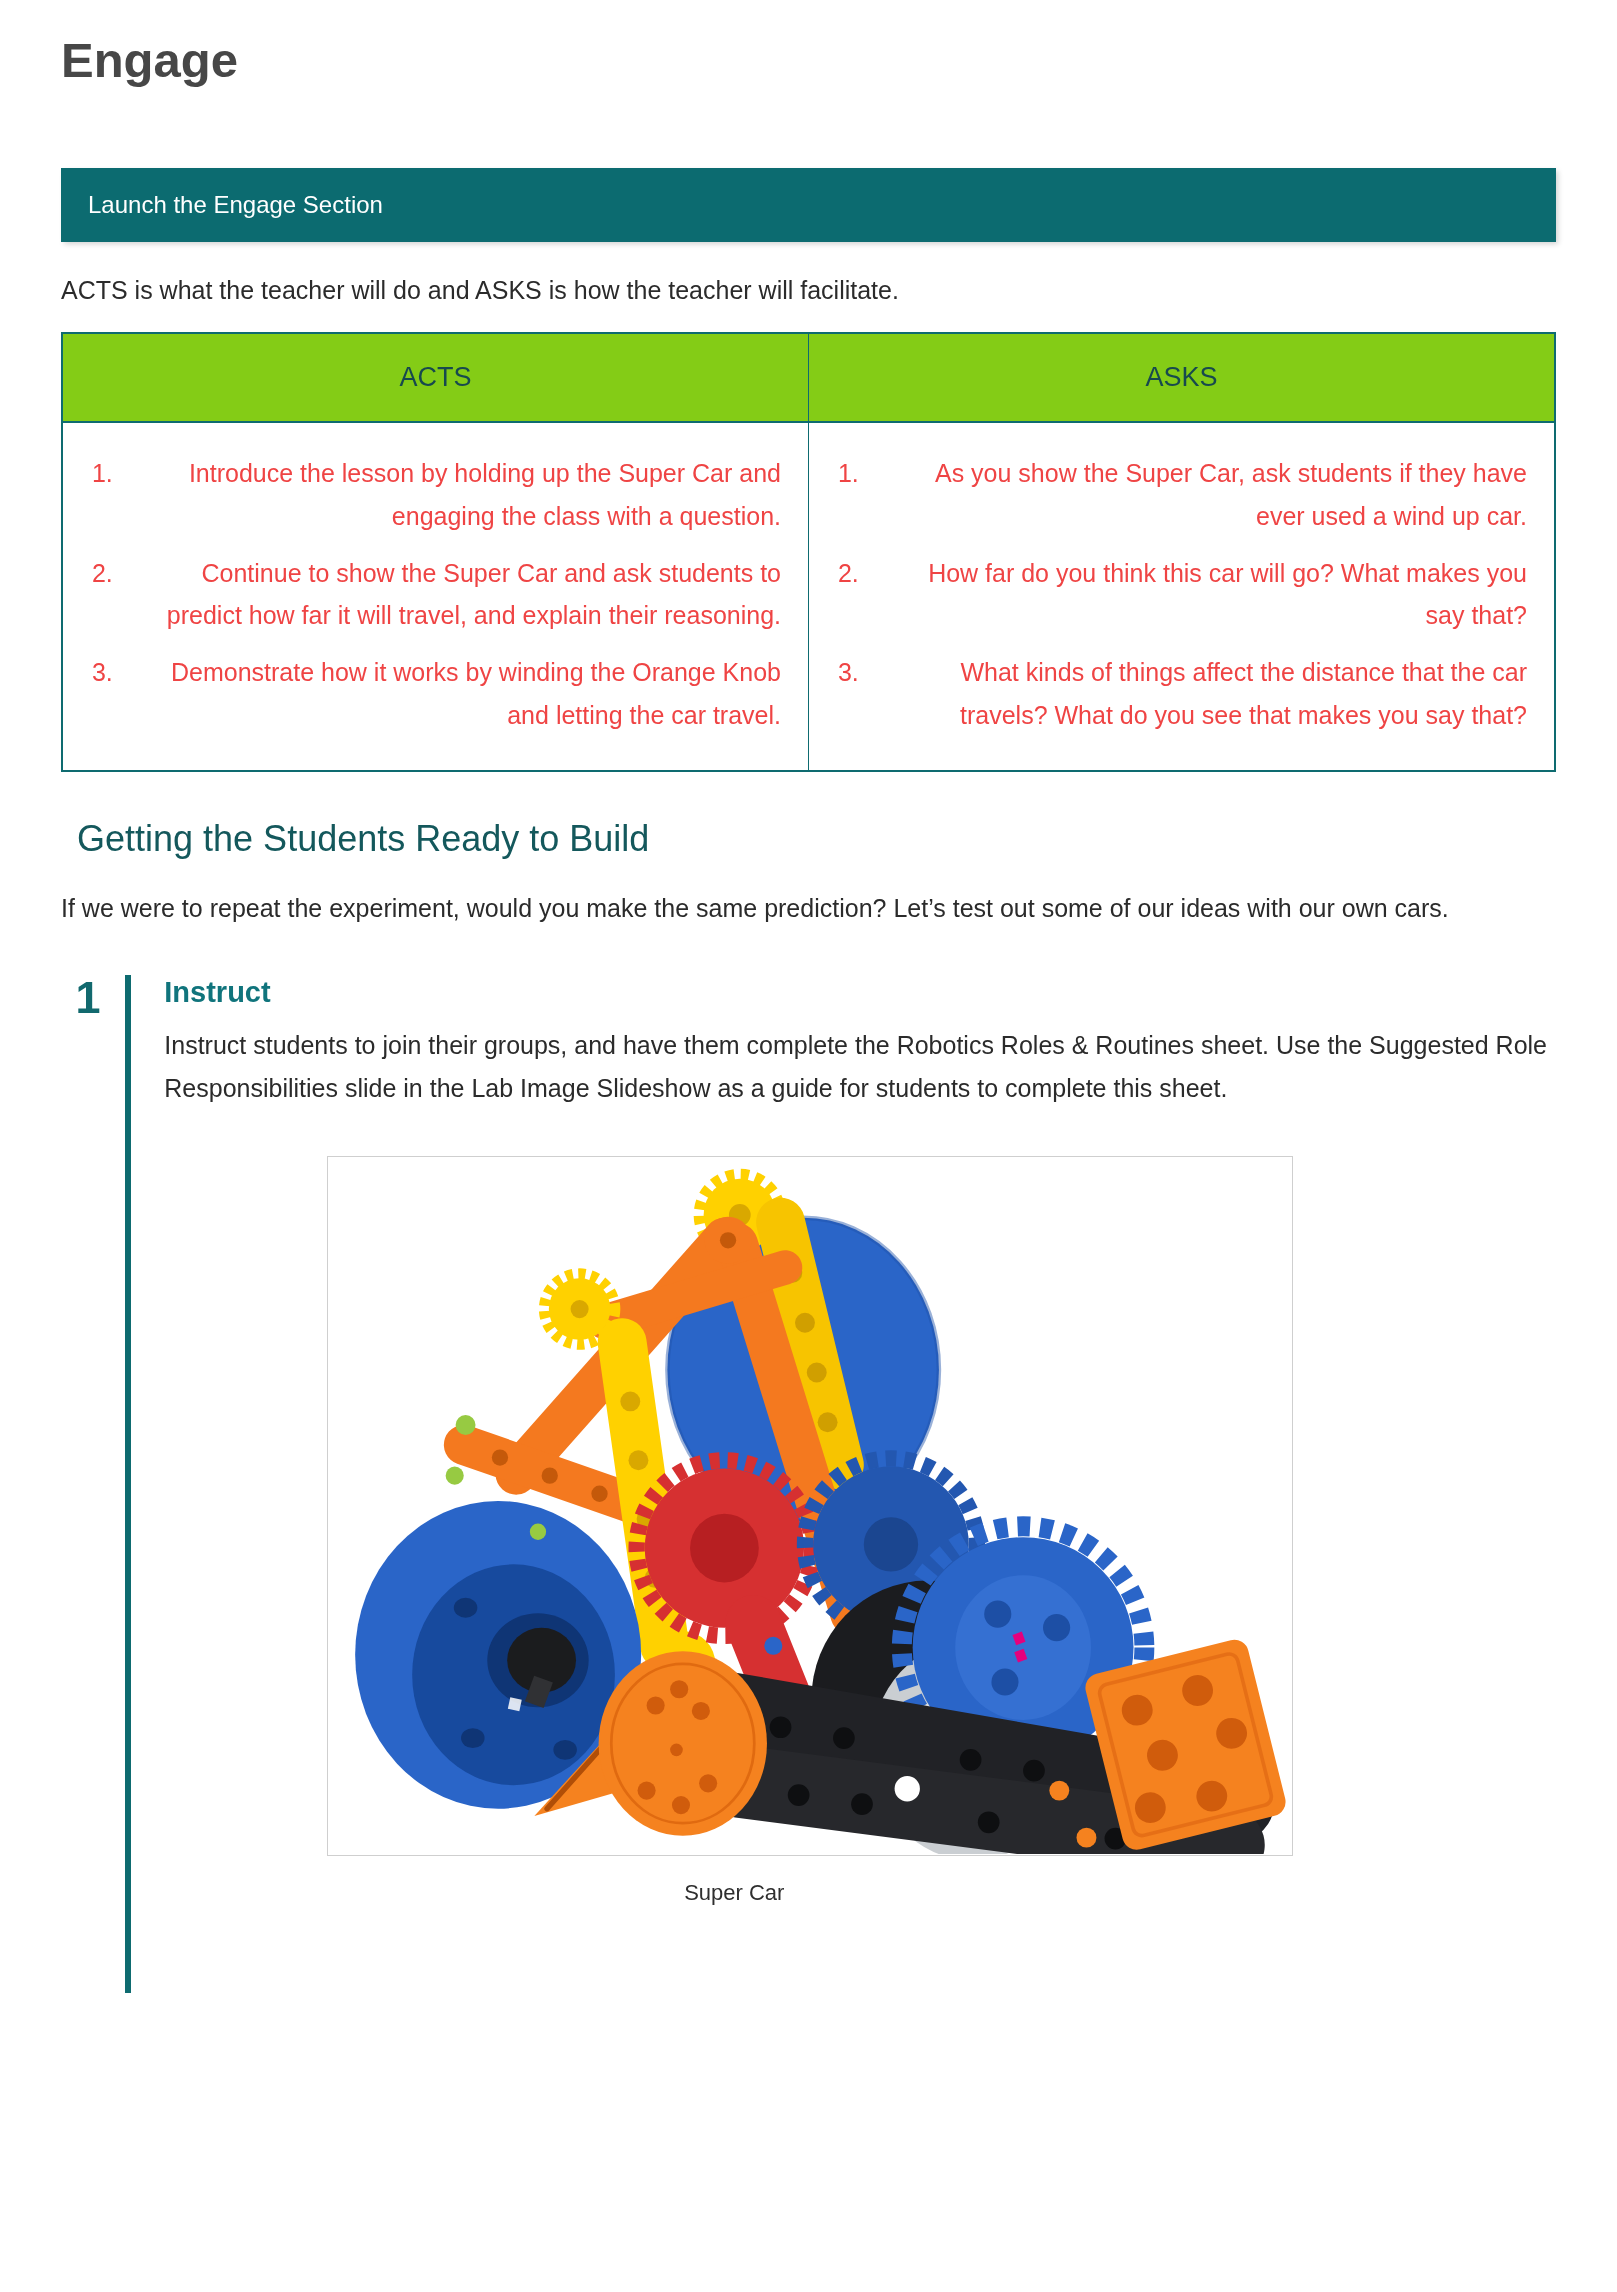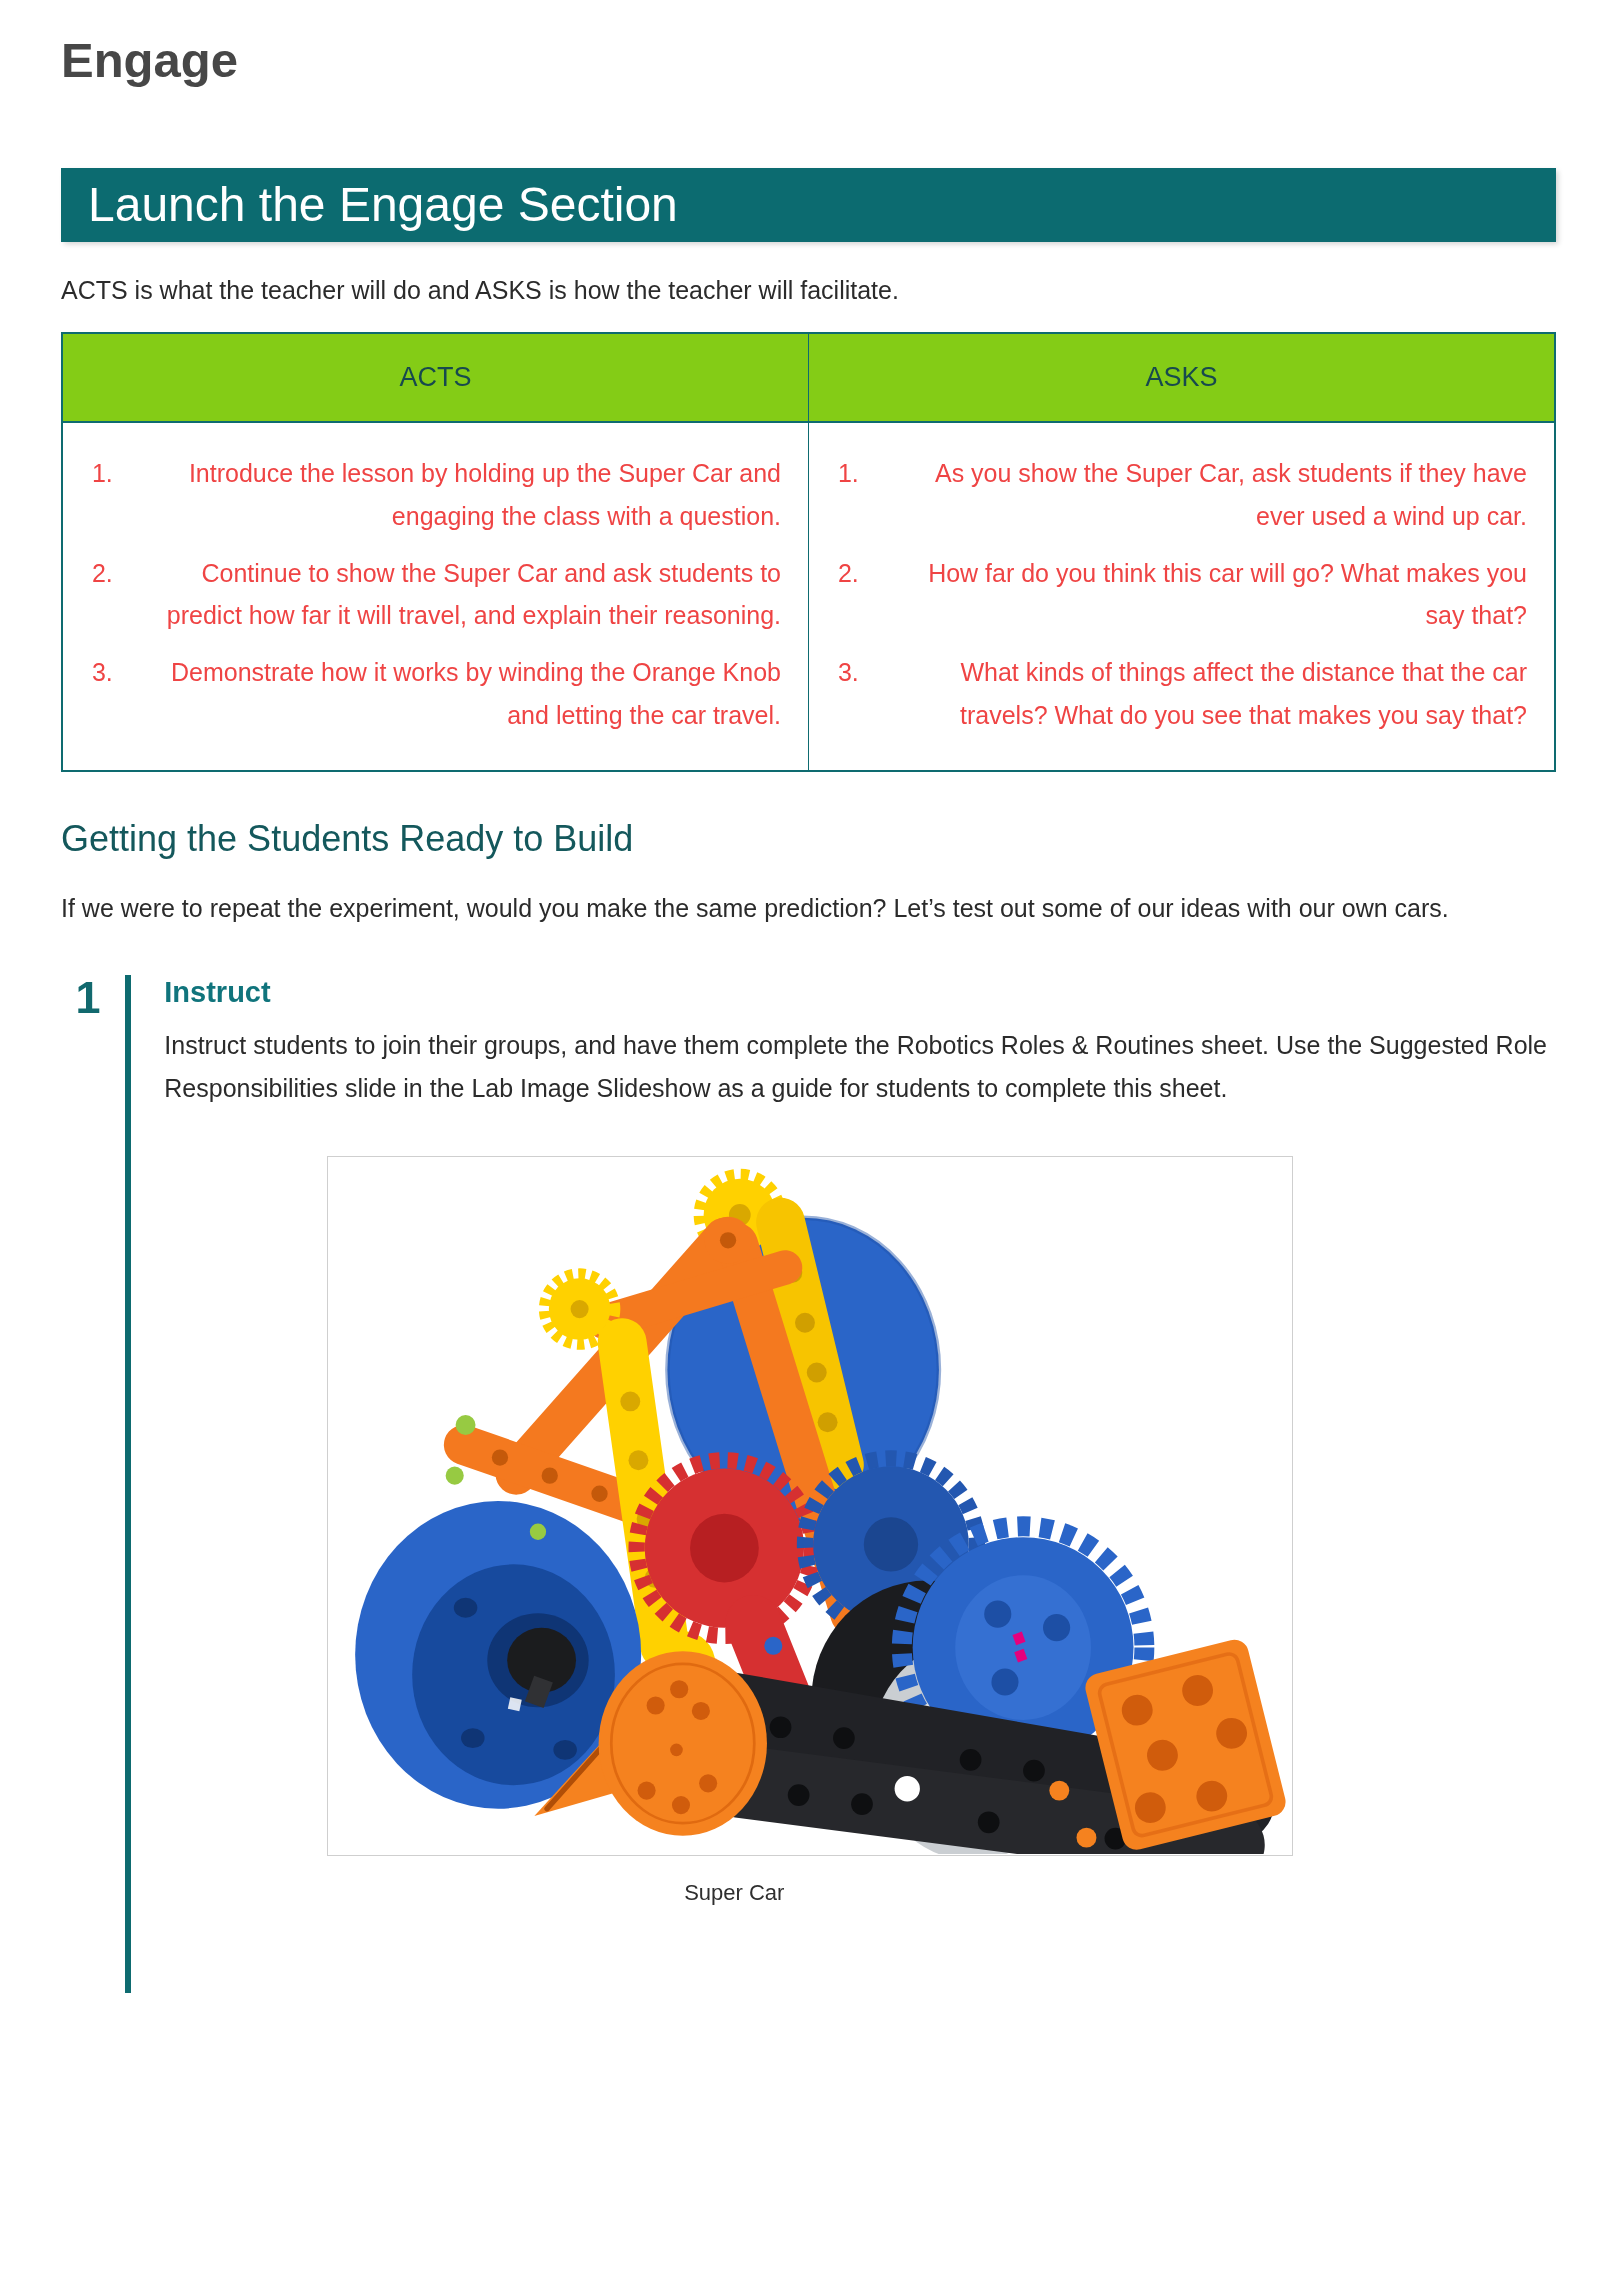--- a/index.html
+++ b/index.html
@@ -11,21 +11,21 @@
   }
   .page { padding:0.9px 61px 0; }
 
   h1.page-title {
     margin:33px 0 0; font-size:49px; line-height:1.1;
     font-weight:700; color:#474747;
   }
 
   .banner {
     margin-top:80px; height:74px; background:#0c6b70; color:#ffffff;
-    font-size:48px; line-height:74px; padding-left:27px; font-weight:400;
+    font-size:24px; line-height:74px; padding-left:27px; font-weight:400;
     box-shadow:2.7px 2.7px 5.4px rgba(0,0,0,0.18);
   }
   .banner.second { margin-top:71px; }
 
   p.body-text { font-size:25px; line-height:1.7; margin:27px 0 0; color:#2b2b2b; }
 
   table.acts-asks {
     width:100%; border-collapse:collapse; margin-top:21px;
     border:2.7px solid #0e6b70;
   }
@@ -39,21 +39,21 @@
   }
   ol.num-list { margin:0; padding:0; list-style:none; counter-reset:li; }
   ol.num-list li {
     counter-increment:li; position:relative; padding-left:50px;
     font-size:25px; line-height:1.7; margin-bottom:14.5px; color:#ef4444;text-align:right;
   }
   ol.num-list li:last-child { margin-bottom:0; }
   ol.num-list li::before { content:counter(li) "."; position:absolute; left:4.5px; }
 
   h2.sub-heading {
-    margin:45px 0 0; font-size:36px; line-height:1.2;
+    margin:45px 16px 0; font-size:36px; line-height:1.2;
     font-weight:400; color:#14585c;
   }
 
   .step { display:flex; margin-top:45px; }
   .step-number {
     flex:none; width:64px; padding-left:14.5px;
     font-size:45px; font-weight:700; color:#12696e; line-height:1;
   }
   .step-line { flex:none; width:6.3px; background:#0e6b70; }
   .step-content { flex:1; margin-left:33px; padding-bottom:84px; }

